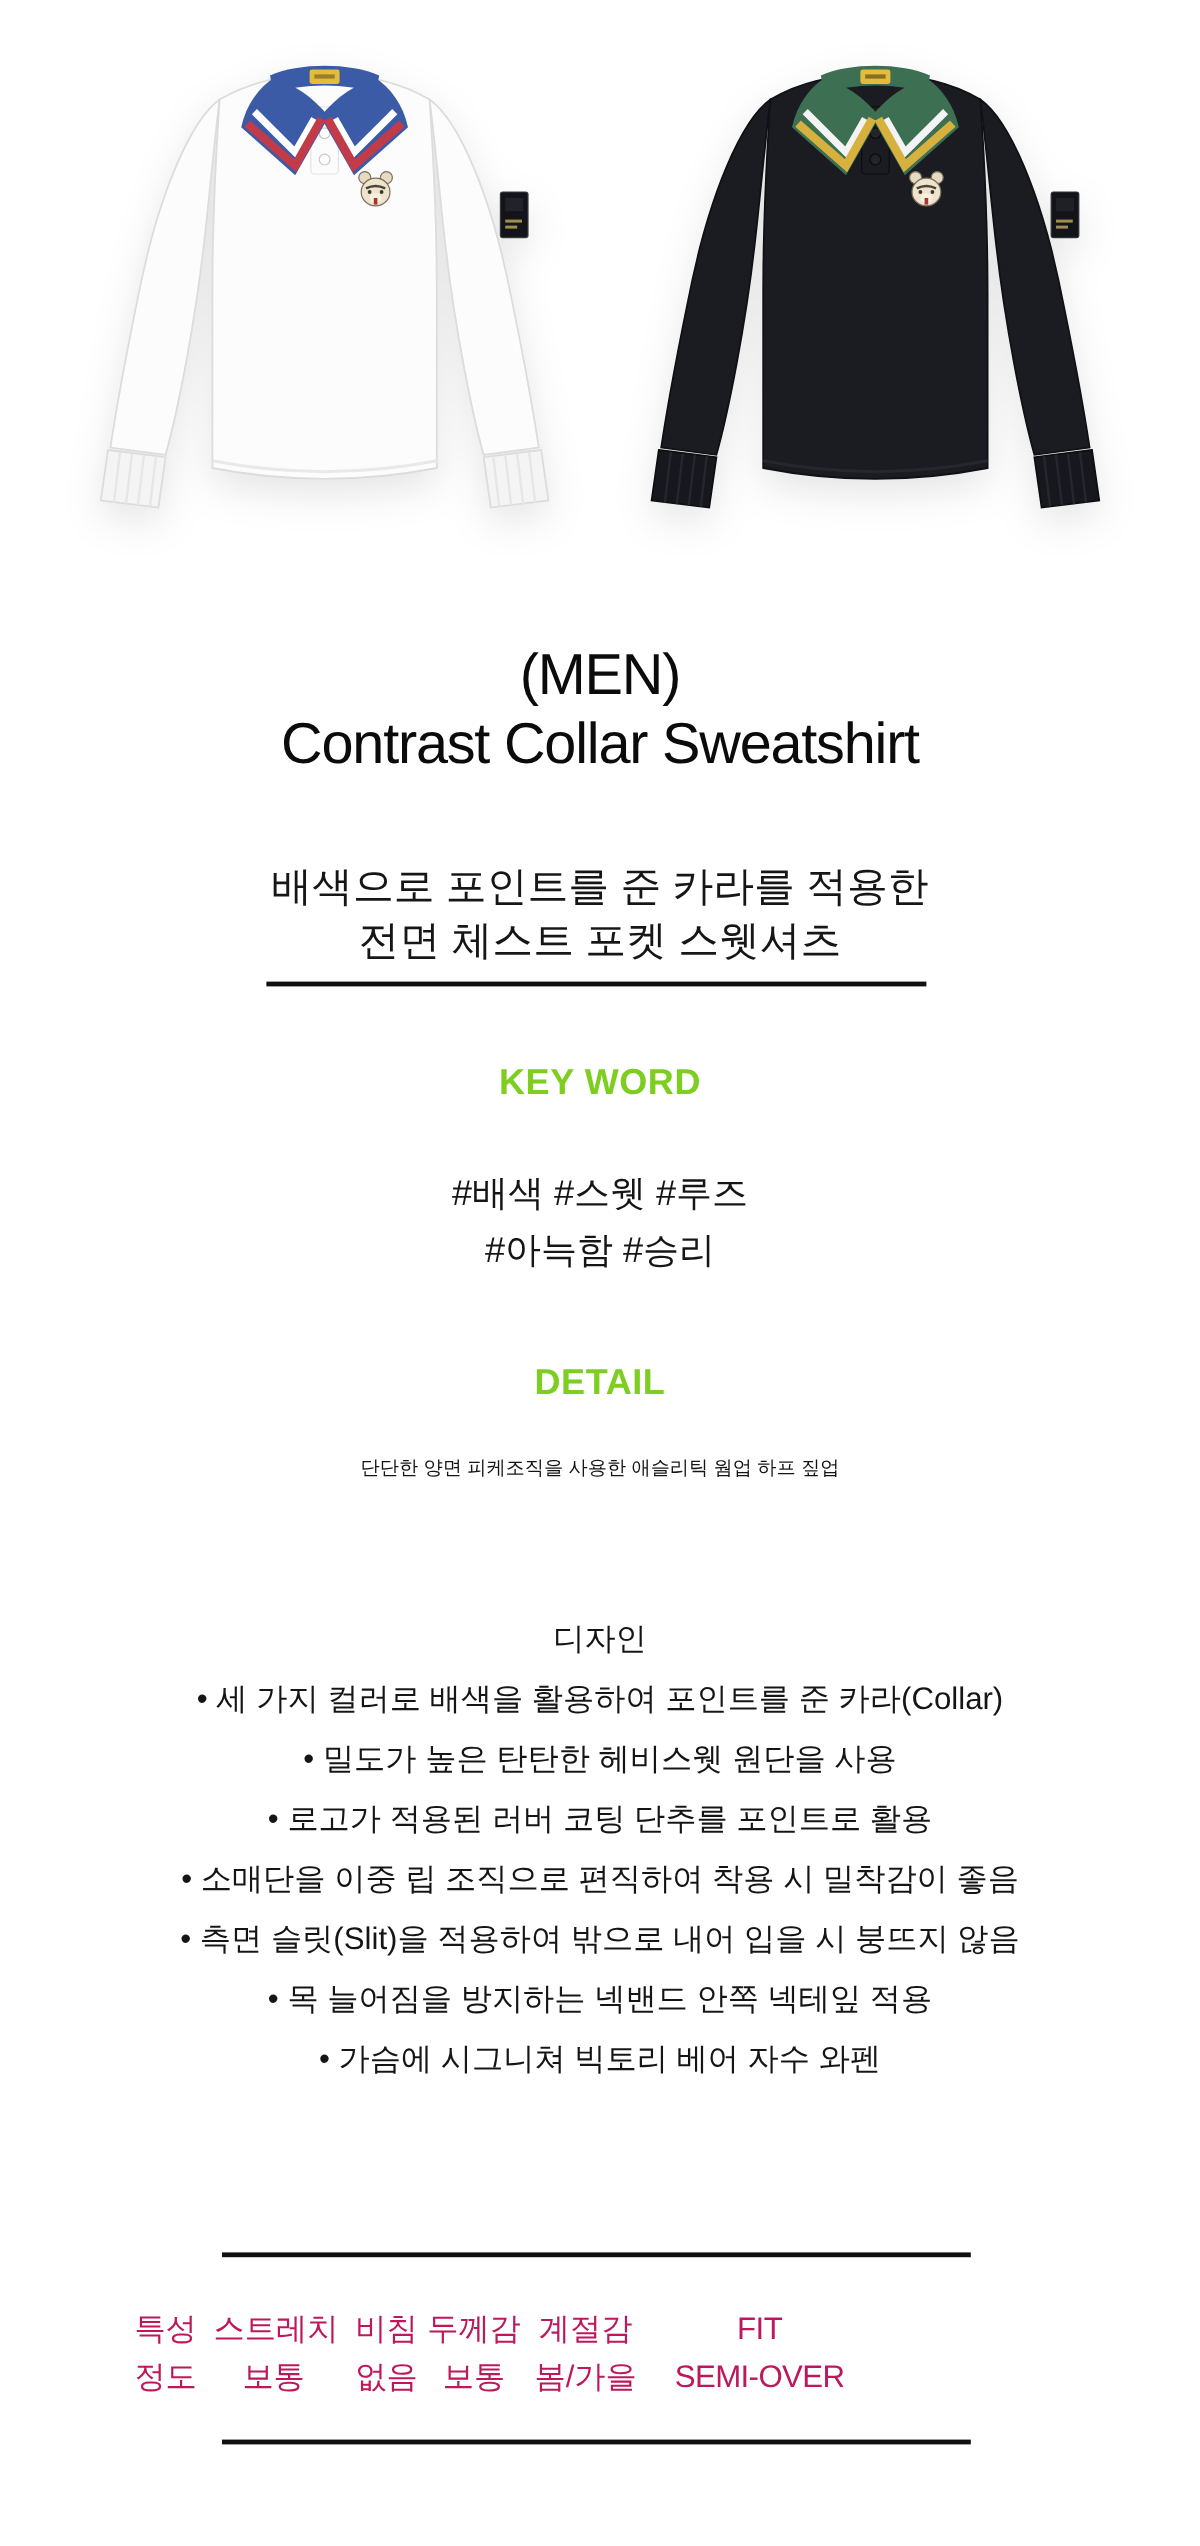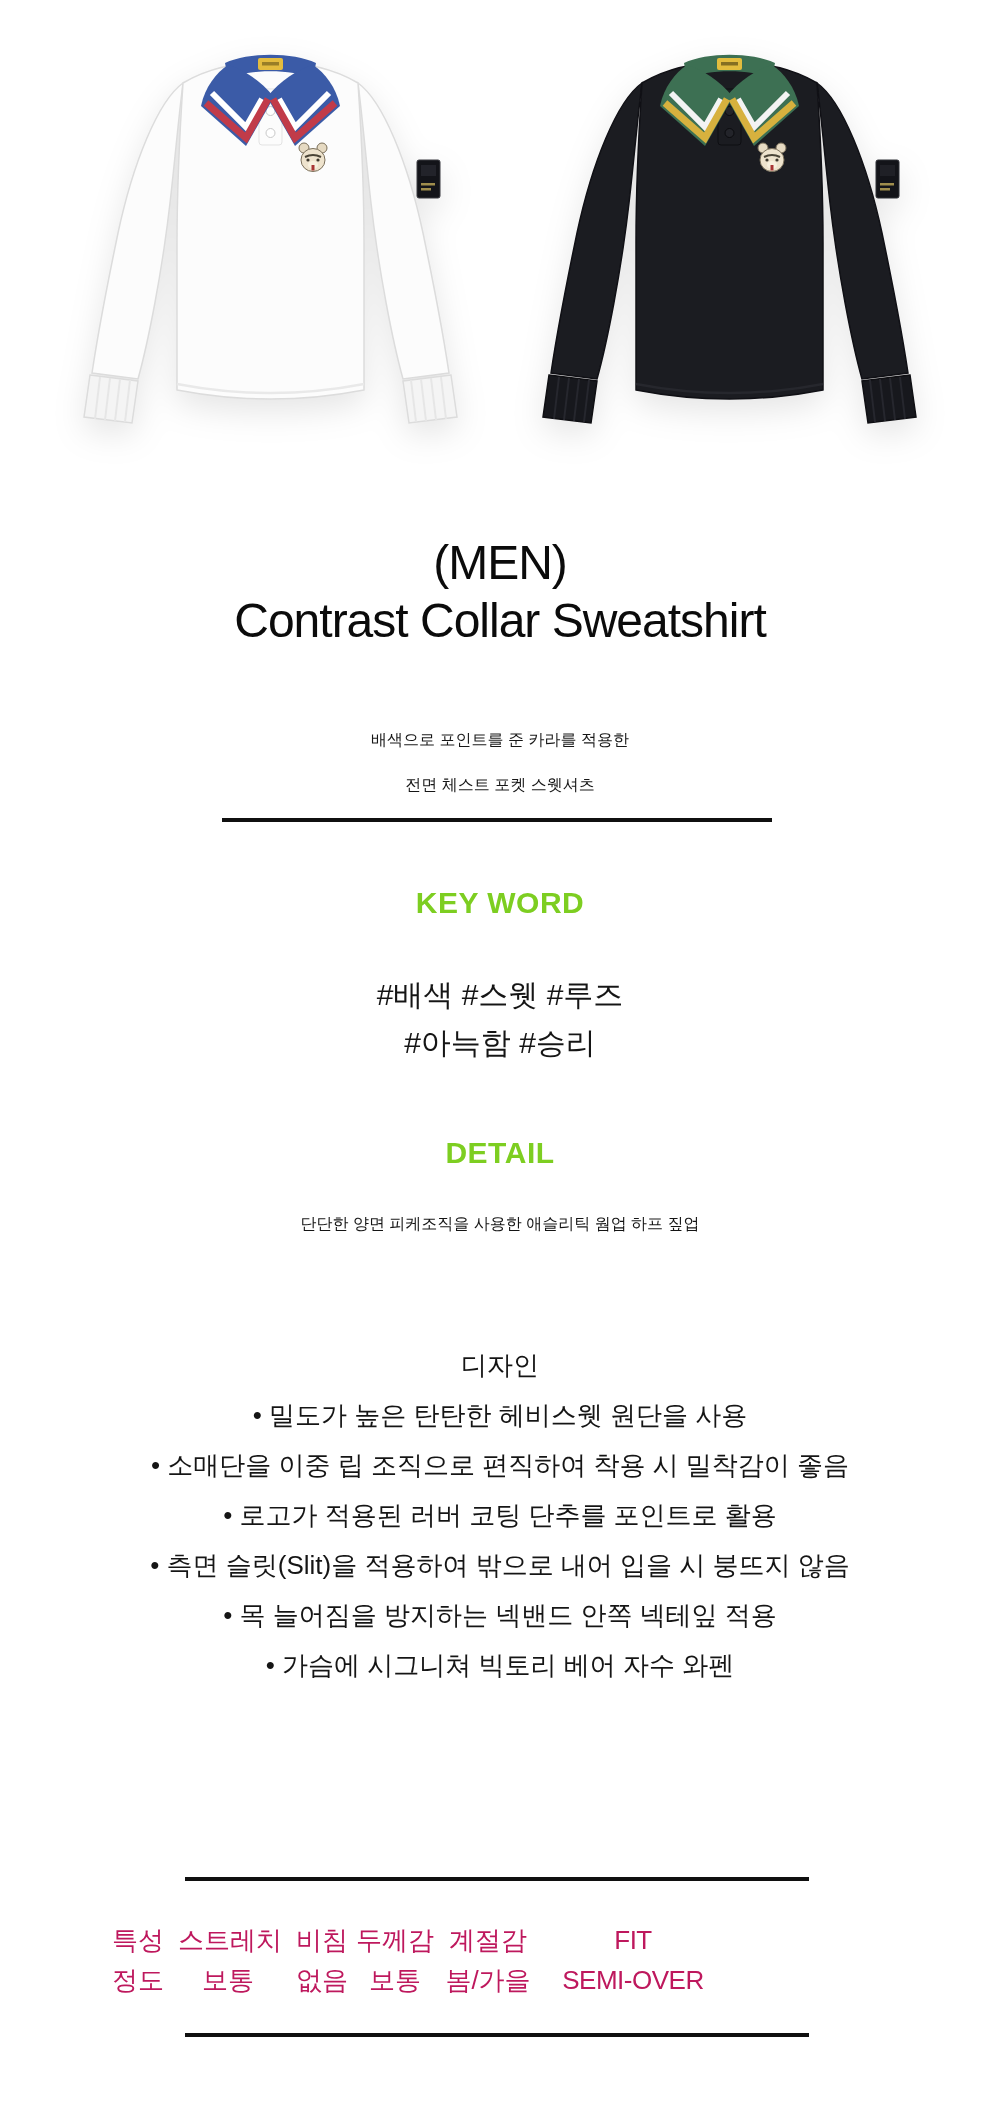--- a/index.html
+++ b/index.html
@@ -3,21 +3,21 @@
 <meta charset="utf-8">
 <style>
   html,body{margin:0;padding:0}
   body{
     width:1000px;height:2122px;position:relative;background:#ffffff;
     font-family:"Liberation Sans",sans-serif;color:#141414;overflow:hidden;
   }
   .abs{position:absolute}
   .center{left:0;width:1000px;text-align:center}
   .title{top:534px;font-size:48px;font-weight:400;line-height:58px;letter-spacing:-1px;color:#0b0b0b}
-  .subtitle{top:717px;font-size:16px;line-height:45px;color:#161616}
+  .subtitle{top:717px;font-size:34px;line-height:45px;color:#161616}
   .rule{background:#101010;height:4px}
   #rule-subtitle{top:818px;left:222px;width:550px}
   .section-heading{font-size:30px;font-weight:700;color:#7dce21;letter-spacing:.5px}
   #keyword-heading{top:886px}
   #keyword-tags{top:971px;font-size:30px;line-height:48px;color:#151515}
   #detail-heading{top:1136px}
   #detail-intro{top:1204px;font-size:16px;line-height:40px}
   #design-heading{top:1345px;font-size:26px;line-height:40px}
   #detail-list{top:1390px;font-size:26px;line-height:50px;color:#151515}
   #spec-line-top{top:1877px;left:185px;width:624px}
@@ -146,23 +146,24 @@
   <div>#아늑함 #승리</div>
 </div>
 
 <div id="detail-heading" class="abs center section-heading">DETAIL</div>
 
 <div id="detail-intro" class="abs center">단단한 양면 피케조직을 사용한 애슬리틱 웜업 하프 짚업</div>
 
 <div id="design-heading" class="abs center">디자인</div>
 
 <div id="detail-list" class="abs center">
+  <div>• 세 가지 컬러로 배색을 활용하여 포인트를 준 카라(Collar)</div>
   <div>• 밀도가 높은 탄탄한 헤비스웻 원단을 사용</div>
+  <div>• 로고가 적용된 러버 코팅 단추를 포인트로 활용</div>
   <div>• 소매단을 이중 립 조직으로 편직하여 착용 시 밀착감이 좋음</div>
-  <div>• 로고가 적용된 러버 코팅 단추를 포인트로 활용</div>
   <div>• 측면 슬릿(Slit)을 적용하여 밖으로 내어 입을 시 붕뜨지 않음</div>
   <div>• 목 늘어짐을 방지하는 넥밴드 안쪽 넥테잎 적용</div>
   <div>• 가슴에 시그니쳐 빅토리 베어 자수 와펜</div>
 </div>
 
 <div id="spec-line-top" class="abs rule"></div>
 
 <div id="spec-col-0" class="abs spec-col">
   <div>특성</div>
   <div>정도</div>

